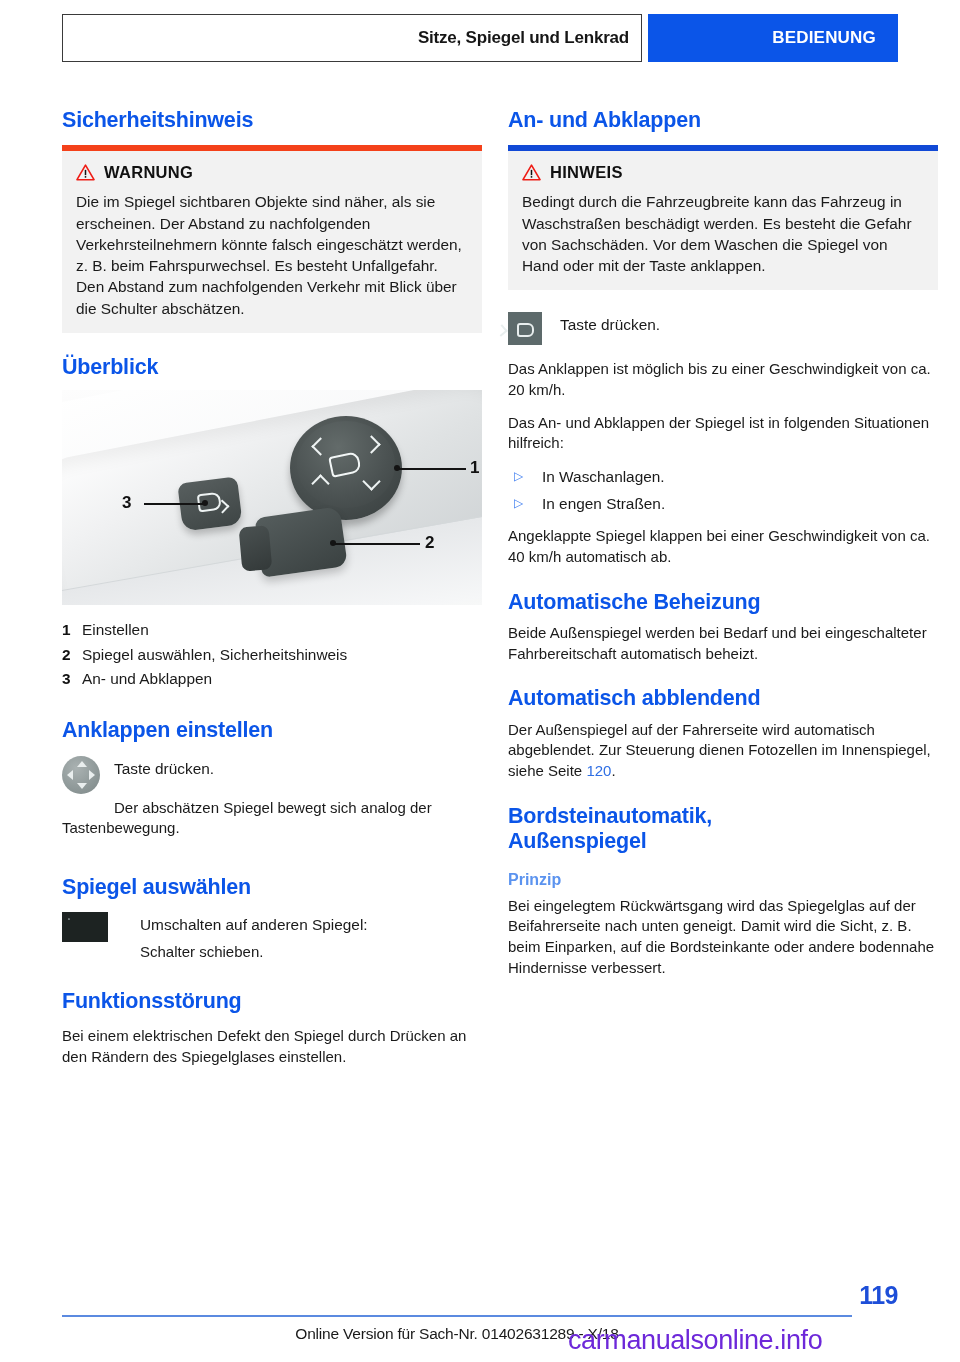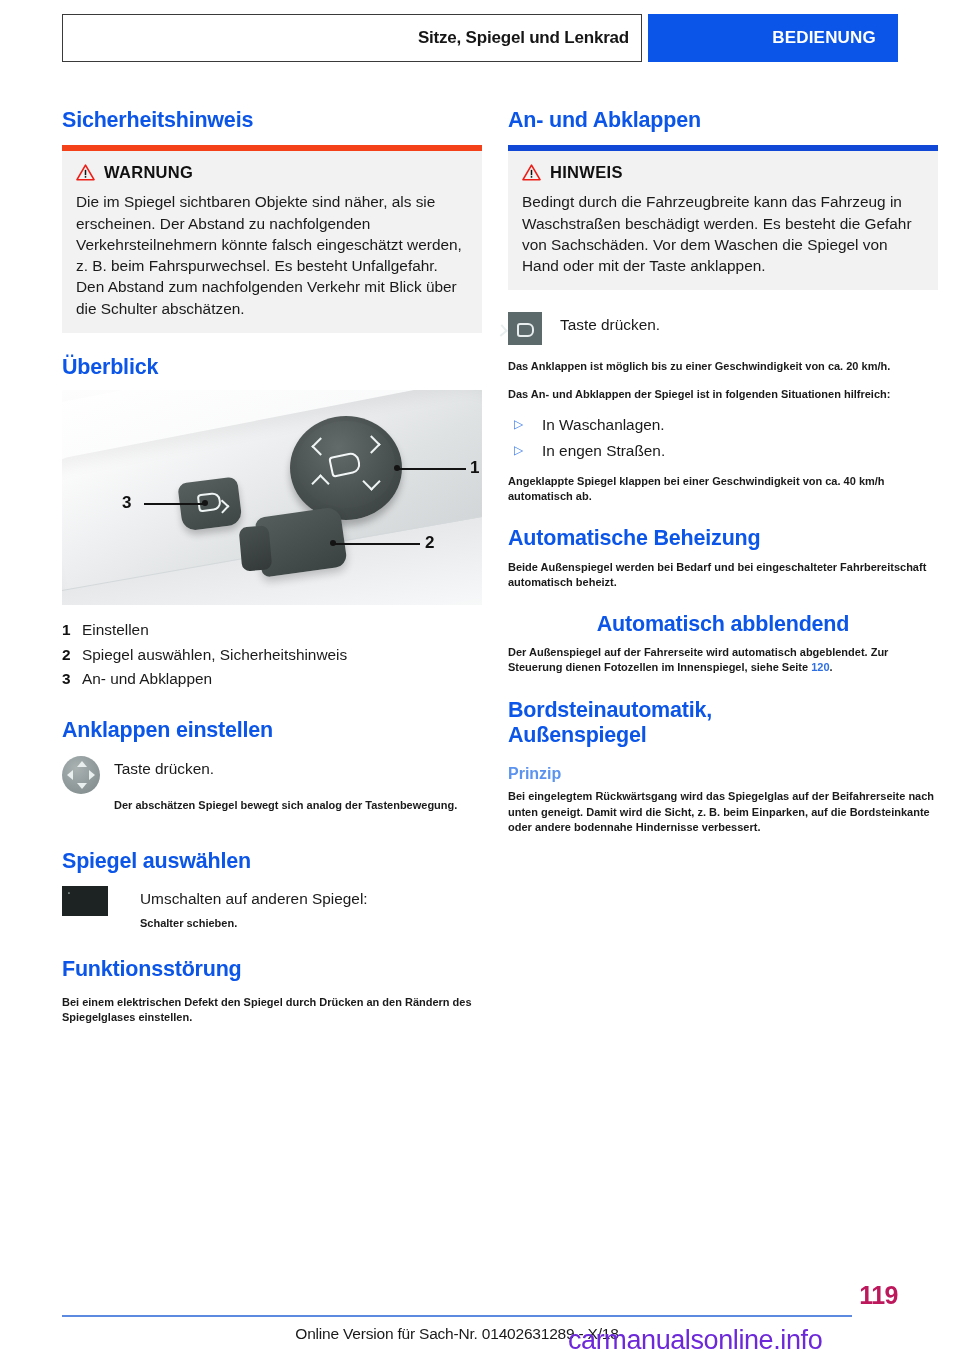--- a/index.html
+++ b/index.html
@@ -49,21 +49,21 @@
   .notebox{background:#f2f2f2;padding:0 0 14px 0;margin:0 0 22px 0;}
   .notebox .bar{height:6px;width:100%;}
   .notebox.warn .bar{background:#f4411a;}
   .notebox.hint .bar{background:#1149d6;}
   .notebox .inner{padding:12px 14px 0 14px;}
   .note-title{display:flex;align-items:center;gap:9px;margin-bottom:9px;}
   .note-title .label{font-size:16.5px;font-weight:700;letter-spacing:0.3px;color:#111;}
   .tri{width:19px;height:17px;display:block;}
   .notebox p{margin:0;font-size:15.4px;line-height:1.38;color:#1a1a1a;}
 
-  p.body{margin:0 0 12px 0;font-size:11px;line-height:1.38;color:#1a1a1a;font-weight:bold;}
+  p.body{margin:0 0 12px 0;font-size:15px;line-height:1.38;color:#1a1a1a;}
   p.body:last-child{margin-bottom:0;}
   .xref{color:#2f6fe4;}
 
   
   .legend{margin:14px 0 0 0;padding:0;list-style:none;}
   .legend li{display:flex;align-items:flex-start;font-size:15.4px;line-height:1.45;margin-bottom:2px;}
   .legend .num{font-weight:700;width:20px;flex:0 0 20px;color:#111;}
 
   
   .bullets{margin:0 0 12px 0;padding:0;list-style:none;}
@@ -137,21 +137,21 @@
     transform:rotate(-8deg);box-shadow:0 5px 8px rgba(0,0,0,.2);}
   .photo .rock:before{content:"";position:absolute;left:-18px;top:8px;width:30px;height:44px;
     background:linear-gradient(160deg,#4a5151,#333939);border-radius:8px;transform:rotate(3deg);}
   .photo .lbl{position:absolute;font-weight:700;font-size:17px;color:#111;}
   .photo .lead{position:absolute;height:2px;background:#131313;}
   .photo .dot{position:absolute;width:6px;height:6px;border-radius:50%;background:#131313;}
 
   
   .footer{position:absolute;left:62px;top:1315px;width:836px;}
   .footer .rule{position:absolute;left:0;top:0;width:790px;height:2px;background:#5b8ae0;}
-  .footer .pageno{position:absolute;right:0;top:-34px;font-size:25px;font-weight:700;color:#be185d;letter-spacing:-0.5px;}
+  .footer .pageno{position:absolute;right:0;top:-34px;font-size:25px;font-weight:700;color:#1d4ed8;letter-spacing:-0.5px;}
   .footer .online{position:absolute;left:0;top:10px;width:790px;text-align:center;
     font-size:15.5px;color:#1a1a1a;letter-spacing:-0.2px;}
   .watermark{position:absolute;left:568px;top:1325px;font-size:27px;color:#6d28d9;letter-spacing:-0.4px;}
 </style>
 </head>
 <body>
 
 <div class="page">
 
   <div class="header">
@@ -304,21 +304,21 @@
         <span class="tick">▷</span>
         <span>In engen Straßen.</span>
       </li>
     </ul>
 
     <p class="body">Angeklappte Spiegel klappen bei einer Geschwindigkeit von ca. 40 km/h automatisch ab.</p>
 
     <h2 class="sec" style="margin-top:22px;margin-bottom:8px;">Automatische Beheizung</h2>
     <p class="body">Beide Außenspiegel werden bei Bedarf und bei eingeschalteter Fahrbereitschaft automatisch beheizt.</p>
 
-    <h2 class="sec" style="margin-top:22px;margin-bottom:8px;text-align:center;">Automatisch abblendend</h2>
+    <h2 class="sec" style="margin-top:22px;margin-bottom:8px;">Automatisch abblendend</h2>
     <p class="body"><span>Der Außenspiegel auf der Fahrerseite wird automatisch abgeblendet. Zur Steuerung dienen Fotozellen im Innenspiegel, siehe Seite </span><span class="xref">120</span><span>.</span></p>
 
     <h2 class="sec" style="margin-top:22px;margin-bottom:16px;"><span>Bordsteinautomatik,</span><br><span>Außenspiegel</span></h2>
     <h3 class="sub">Prinzip</h3>
     <p class="body">Bei eingelegtem Rückwärtsgang wird das Spiegelglas auf der Beifahrerseite nach unten geneigt. Damit wird die Sicht, z. B. beim Einparken, auf die Bordsteinkante oder andere bodennahe Hindernisse verbessert.</p>
   </div>
 
   <div class="footer">
     <div class="rule"></div>
     <div class="pageno">119</div>

